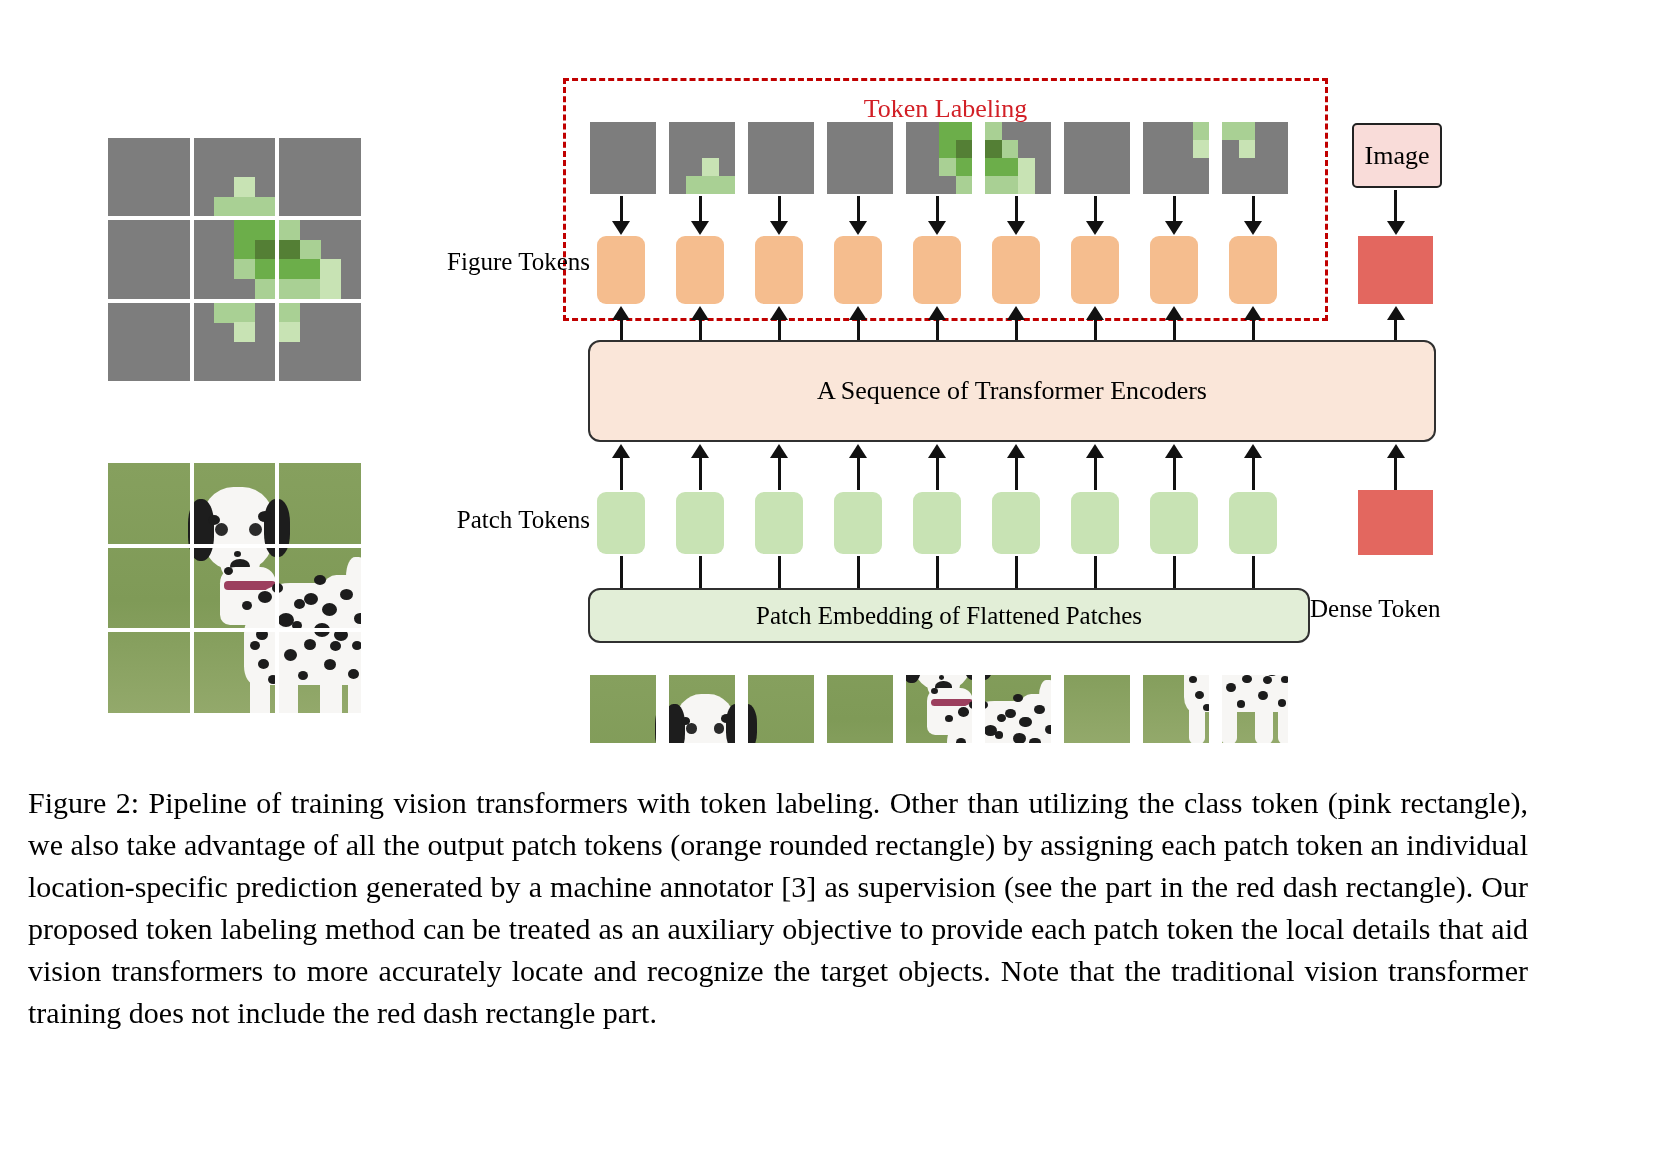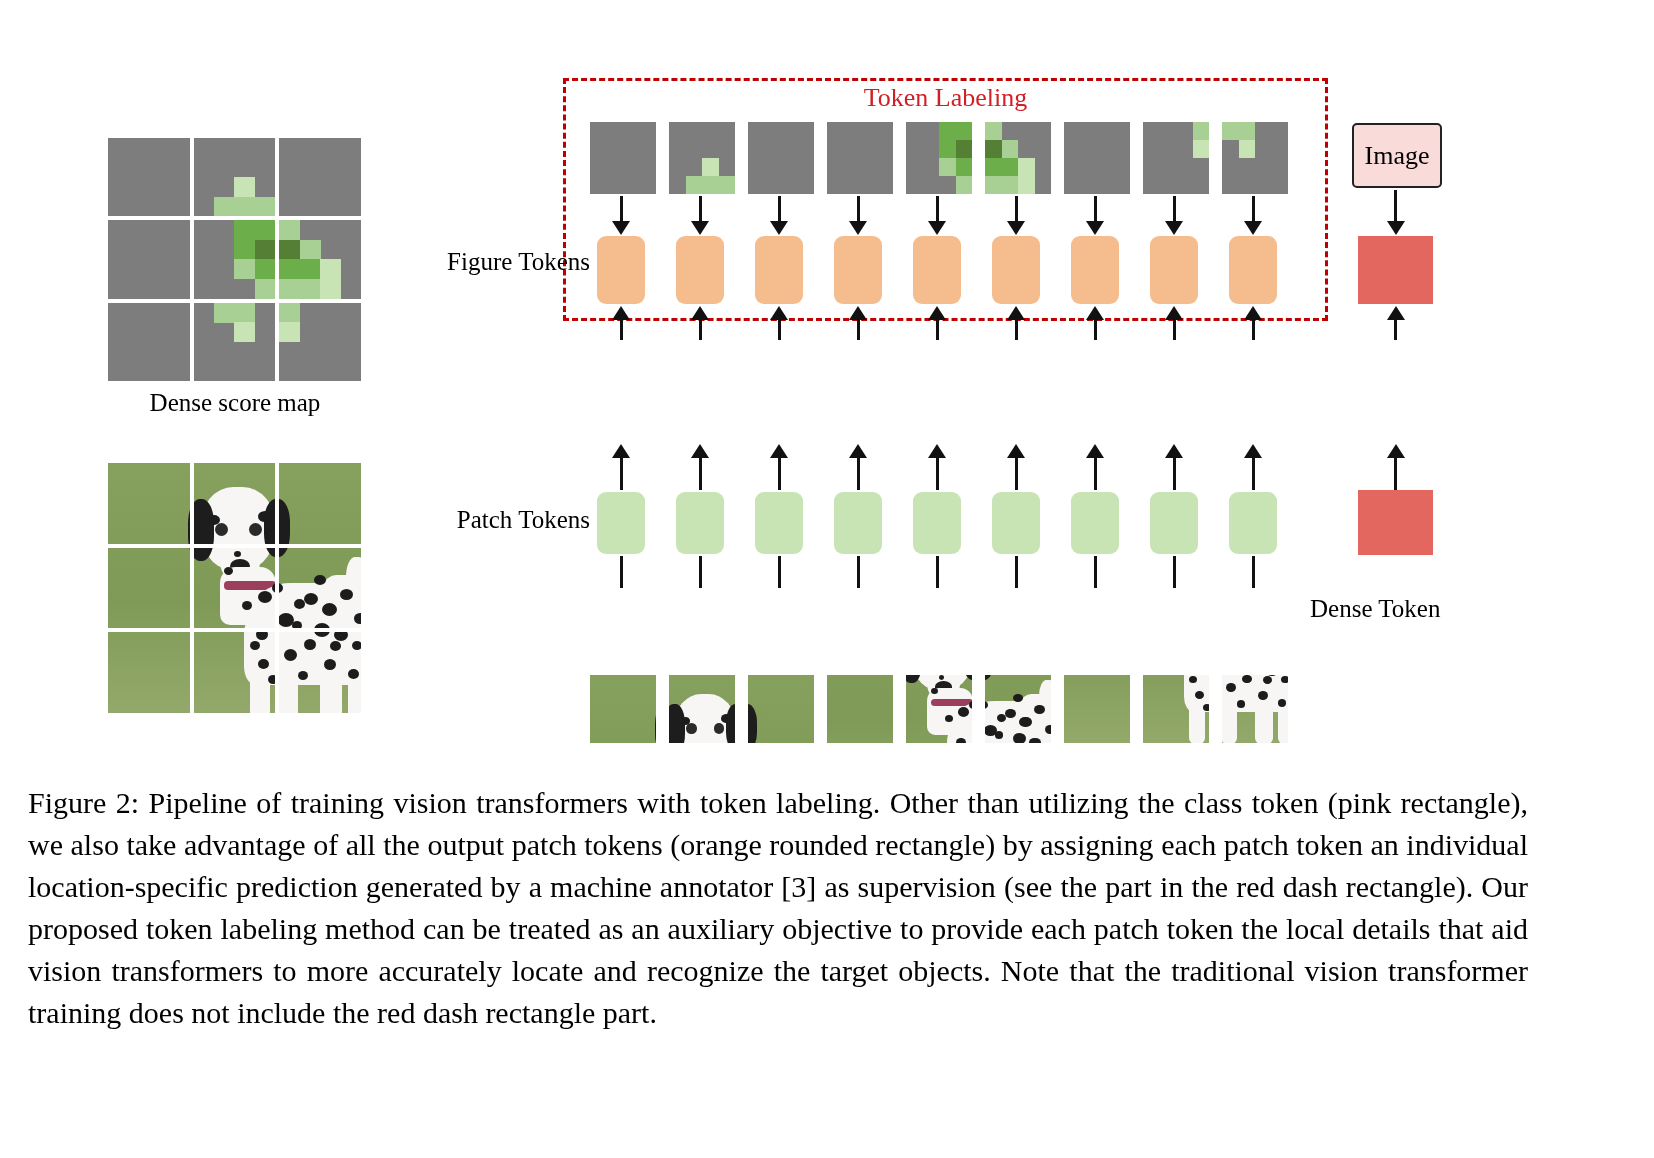--- a/index.html
+++ b/index.html
@@ -19,21 +19,21 @@
   #dense-score-map-label{left:60px;top:388px;width:350px;}
   #input-image-label{left:60px;top:718px;width:350px;}
 
   
   #output-tokens-label{left:330px;top:248px;width:260px;text-align:right;font-size:25px;}
   #patch-tokens-label{left:330px;top:506px;width:260px;text-align:right;font-size:25px;}
   #class-token-label{left:1310px;top:595px;width:220px;text-align:left;font-size:25px;}
 
   
   #token-labeling-box{left:563px;top:78px;width:765px;height:243px;border:3px dashed #c00000;box-sizing:border-box;}
-  #token-labeling-title{left:563px;top:83px;width:765px;text-align:center;font-size:26px;color:#d21f26;}
+  #token-labeling-title{left:563px;top:94px;width:765px;text-align:center;font-size:26px;color:#d21f26;}
 
   
   .patch-strip{position:absolute;display:flex;}
   #score-patches{left:590px;top:122px;}
   .score-patch{width:66px;height:72px;margin-right:13px;position:relative;background:#7d7d7d;overflow:hidden;}
   .score-patch:last-child{margin-right:0;}
   .score-patch .px{position:absolute;}
 
   
   #output-token-row{left:597px;top:236px;display:flex;}
@@ -114,21 +114,20 @@
           <div class="px" style="left: 25%; top: 0%; width: 25.5%; height: 25.5%; background: rgb(169, 208, 148);"></div>
           <div class="px" style="left: 50%; top: 0%; width: 25.5%; height: 25.5%; background: rgb(169, 208, 148);"></div>
           <div class="px" style="left: 50%; top: 25%; width: 25.5%; height: 25.5%; background: rgb(200, 227, 180);"></div>
         </div>
         <div class="cell">
           <div class="px" style="left: 0%; top: 0%; width: 25.5%; height: 25.5%; background: rgb(169, 208, 148);"></div>
           <div class="px" style="left: 0%; top: 25%; width: 25.5%; height: 25.5%; background: rgb(200, 227, 180);"></div>
         </div>
       </div>
   </div>
-  <div class="caption-label" id="dense-score-map-label">Dense score map</div>
 
   <div class="abs" id="input-image">
     <div class="grid3" id="img-grid">
         <div class="cell" style="background: transparent;">
           <div class="grass" style="position: absolute; left: 0px; top: 0px; width: 253px; height: 250px;">
             <div style="position: absolute; left: 80px; top: 36px; width: 26px; height: 62px; background: rgb(29, 29, 29); border-radius: 45% / 40%;"></div>
           </div>
         </div>
         <div class="cell" style="background: transparent;">
           <div class="grass" style="position: absolute; left: -85.6667px; top: 0px; width: 253px; height: 250px;">
@@ -294,20 +293,22 @@
       <div class="ptok"></div>
       <div class="ptok"></div>
       <div class="ptok"></div>
       <div class="ptok"></div>
     </div>
 
   <div class="abs" id="class-box">Image</div>
   <div class="abs" id="class-output-token"></div>
   <div class="abs" id="class-patch-token"></div>
 
+  <div class="abs" id="encoder-box">A Sequence of Transformer Encoders</div>
+  <div class="abs" id="embedding-box">Patch Embedding of Flattened Patches</div>
 
   <div class="abs" id="arrows-layer" style="left:0;top:0;width:1654px;height:780px;">
       <div class="vline" style="left: 619.5px; top: 196px; width: 3px; height: 26px;"></div>
       <div class="arrow-down" style="left: 612px; top: 221px;"></div>
       <div class="vline" style="left: 619.5px; top: 318px; width: 3px; height: 22px;"></div>
       <div class="arrow-up" style="left: 612px; top: 306px;"></div>
       <div class="vline" style="left: 619.5px; top: 456px; width: 3px; height: 34px;"></div>
       <div class="arrow-up" style="left: 612px; top: 444px;"></div>
       <div class="vline" style="left: 619.5px; top: 556px; width: 3px; height: 32px;"></div>
       <div class="vline" style="left: 698.5px; top: 196px; width: 3px; height: 26px;"></div>

